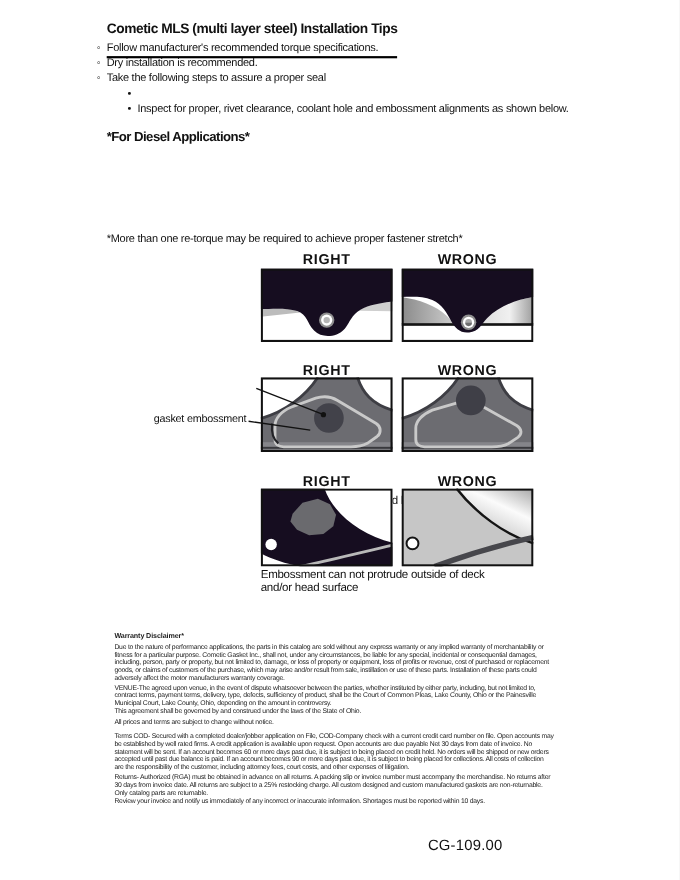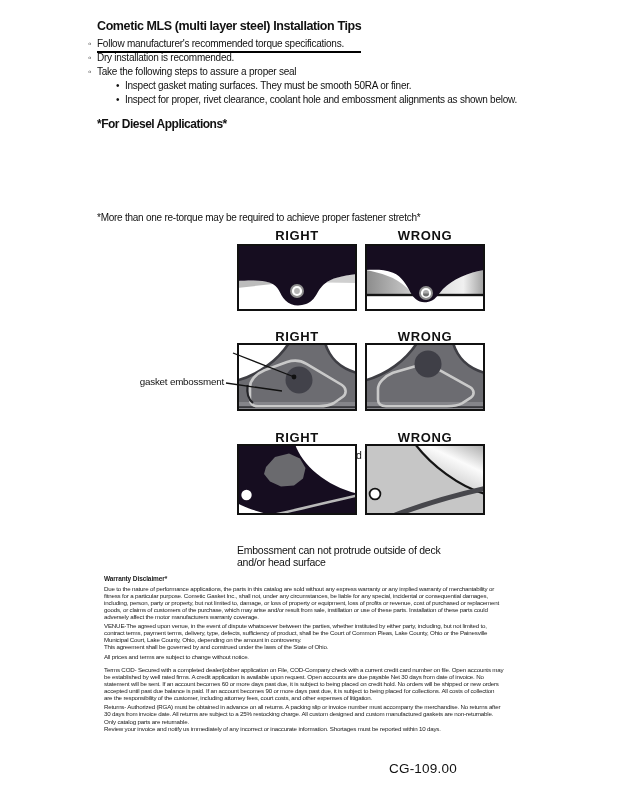--- a/index.html
+++ b/index.html
@@ -42,21 +42,20 @@
     <div class="bullet-row">
       <span class="marker">◦</span>
       <span>Dry installation is recommended.</span>
     </div>
     <div class="bullet-row">
       <span class="marker">◦</span>
       <span>Take the following steps to assure a proper seal</span>
     </div>
     <div class="bullet-row sub">
       <span class="marker">•</span>
-      <span>Inspect gasket mating surfaces.  They must be smooth 50RA or finer.</span>
     </div>
     <div class="bullet-row sub">
       <span class="marker">•</span>
       <span>Inspect for proper, rivet clearance, coolant hole and embossment alignments as shown below.</span>
     </div>
   </div>
 
   <div class="abs heading" style="left:97px;top:117px;">*For Diesel Applications*</div>
   <div class="abs body-par" style="left:97px;top:211px;">*More than one re-torque may be required to achieve proper fastener stretch*</div>
 
@@ -169,21 +168,21 @@
           </linearGradient>
       </defs>
       <rect width="120" height="71" fill="#c6c6c6"></rect>
       <path d="M50,0 H120 V50 C94,42.5 67,22 50,0 Z" fill="url(#w3)"></path>
       <path d="M50,0 C67,22 94,42.5 120,50" fill="none" stroke="#141414" stroke-width="2.2"></path>
       <path d="M30,71 C64,58.5 93,50.5 120,44.5" fill="none" stroke="#47474c" stroke-width="5"></path>
       <circle cx="10" cy="50" r="5.4" fill="#ffffff" stroke="#141414" stroke-width="1.8"></circle>
       <rect x="1" y="1" width="118" height="69" fill="none" stroke="#111" stroke-width="2"></rect>
     </svg>
   </div>
-  <div class="abs caption" style="left:237px;top:517px;margin-top:28px;">Embossment can not protrude outside of deck
+  <div class="abs caption" style="left:237px;top:517px;">Embossment can not protrude outside of deck
 and/or head surface</div>
 
   <div class="abs fp-head" style="left:104px;top:575px;">Warranty Disclaimer*</div>
   <div class="abs fineprint" style="left:104px;top:585px;">Due to the nature of performance applications, the parts in this catalog are sold without any express warranty or any implied warranty of merchantability or
 fitness for a particular purpose.  Cometic Gasket Inc., shall not, under any circumstances, be liable for any special, incidental or consequential damages,
 including, person, party or property, but not limited to, damage, or loss of property or equipment, loss of profits or revenue, cost of purchased or replacement
 goods, or claims of customers of the purchase, which may arise and/or result from sale, instillation or use of these parts.  Installation of these parts could
 adversely affect the motor manufacturers warranty coverage.</div>
   <div class="abs fineprint" style="left:104px;top:622px;">VENUE-The agreed upon venue, in the event of dispute whatsoever between the parties, whether instituted by either party, including, but not limited to,
 contract terms, payment terms, delivery, type, defects, sufficiency of product, shall be the Court of Common Pleas, Lake County, Ohio or the Painesville

